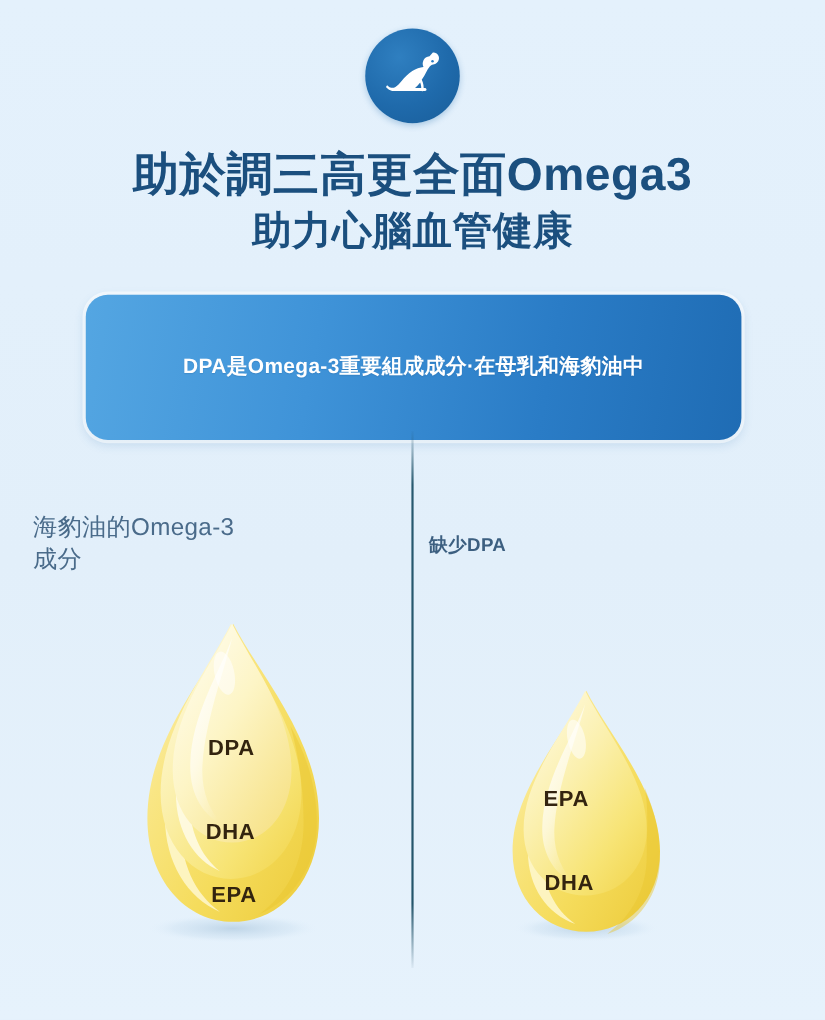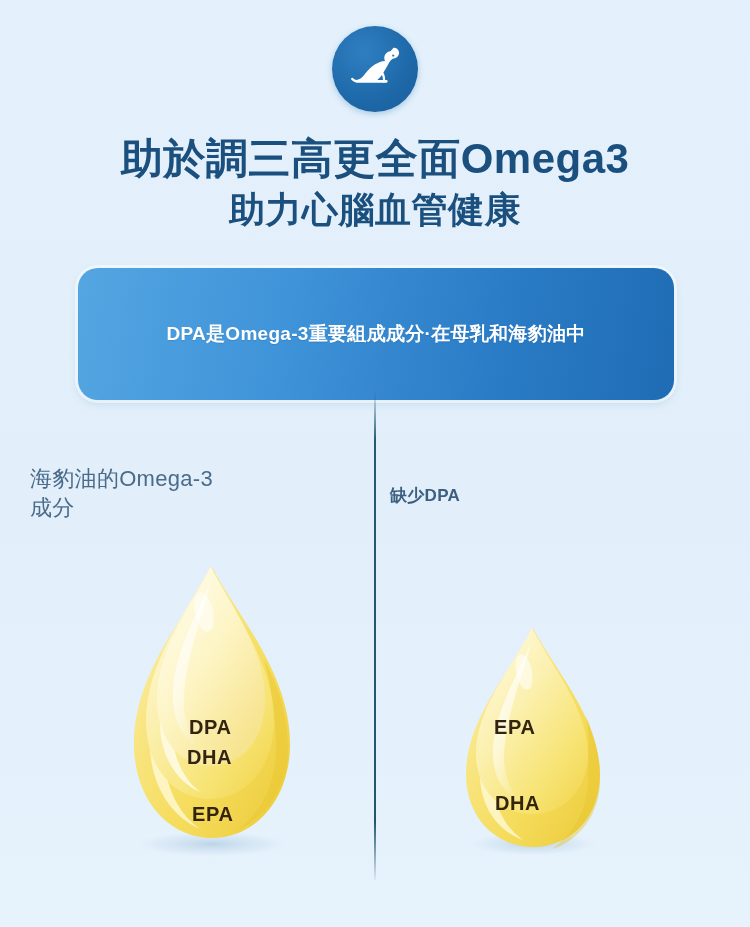--- a/index.html
+++ b/index.html
@@ -134,21 +134,21 @@
   .drop-stage svg { display: block; }
 
   .drop-label {
     position: absolute;
     color: #33240f;
     font-size: 20px;
     font-weight: 600;
     letter-spacing: 0.6px;
     white-space: nowrap;
   }
-  .lbl-dpa { left: 189px; top: 669px; margin-top: 47px; }
+  .lbl-dpa { left: 189px; top: 669px; }
   .lbl-dha { left: 187px; top: 746px; }
   .lbl-epa { left: 192px; top: 803px; }
   .lbl-epa-r { left: 494px; top: 716px; }
   .lbl-dha-r { left: 495px; top: 792px; }
 </style>
 </head>
 <body>
 
 <div class="page">
 

